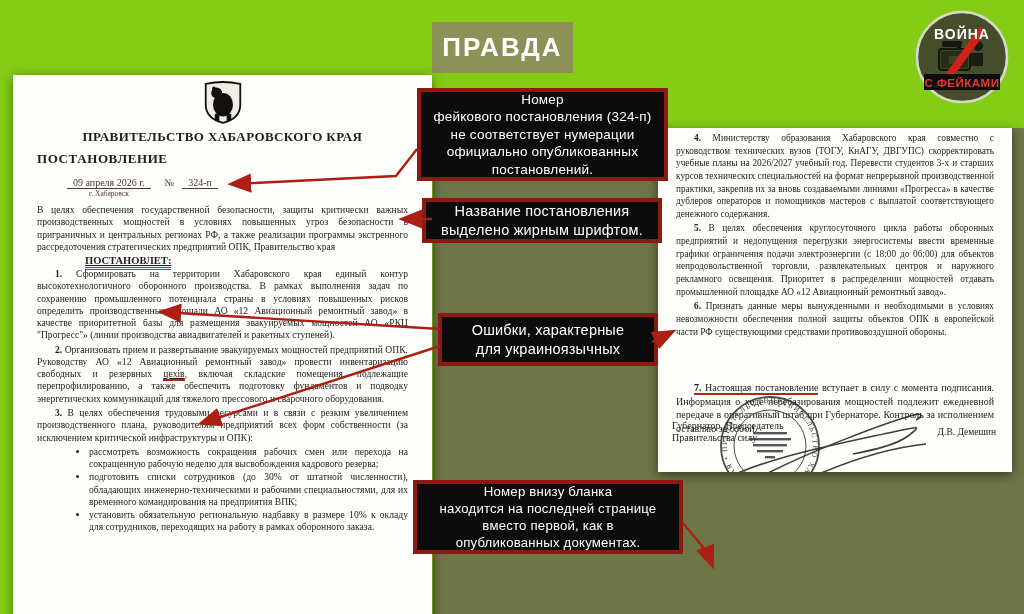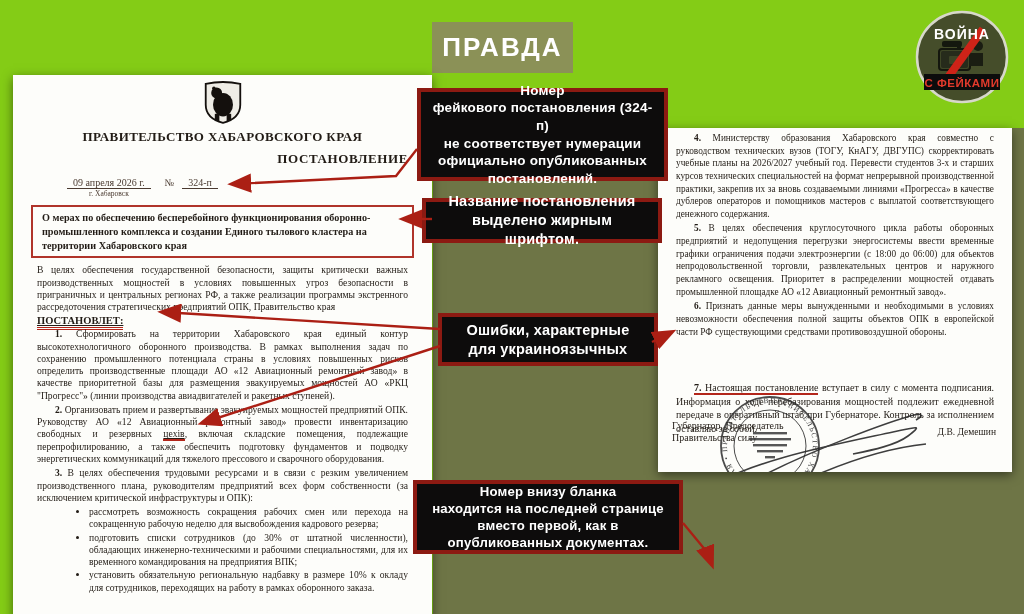--- a/index.html
+++ b/index.html
@@ -18,42 +18,42 @@
   .logo{position:absolute;left:912px;top:8px;width:100px;height:100px;}
 
   
   .page{position:absolute;background:#fdfdfa;box-shadow:0 3px 10px rgba(0,0,0,.5);
         color:#221c16;font-family:"Liberation Serif",serif;overflow:hidden;box-sizing:border-box;}
   #page1{left:13px;top:75px;width:419px;height:592px;padding:4px 24px 0 24px;}
   #page2{left:658px;top:128px;width:354px;height:344px;padding:2px 18px 0 18px;font-size:9.3px;line-height:1.36;}
 
   .emblem{display:block;margin:0 auto;}
   .org{ text-align:center;font-weight:700;font-size:13px;letter-spacing:.4px;margin-top:4px;}
-  .doctype{text-align:right;font-weight:700;font-size:13px;letter-spacing:.6px;margin-top:6px;}
+  .doctype{text-align:left;font-weight:700;font-size:13px;letter-spacing:.6px;margin-top:6px;}
   .dateline{margin:10px 0 0 30px;font-size:10px;color:#4a3a30;}
   .dateline .u{border-bottom:1px solid #4a3a30;padding:0 6px;}
   .dateline .lbl{margin:0 8px 0 14px;}
   .city{margin:1px 0 0 52px;font-size:7.5px;color:#4a3a30;}
 
   .titlebox{margin:7px -6px 0 -6px;border:2px solid #b0342a;padding:4px 9px;
             font-weight:700;font-size:10.2px;line-height:1.35;}
   .para{margin:6px 0 0 0;font-size:9.6px;line-height:1.28;text-align:justify;}
   .para.ind{text-indent:18px;margin-top:2px;}
   .num{font-weight:700;}
   .resolves{margin:2px 0 0 0;font-weight:700;font-size:10.5px;}
-  .resolves .w{text-decoration:underline;border-bottom:3px double #b3261a;padding-bottom:1px;}
+  .resolves .w{text-decoration:underline;border-bottom:3px double #b3261a;padding-bottom:1px;margin-left:48px;}
   .err-red{border-bottom:2px solid #b3261a;}
   .err-red.alsoline{text-decoration:underline;}
   ul.blist{margin:2px 0 0 38px;padding:0 0 0 14px;font-size:9.6px;line-height:1.28;text-align:justify;}
   ul.blist li{margin-top:1px;}
 
   
   .callout{position:absolute;background:#0d0c0c;border:4px solid #8c1a12;color:#fff;
            box-sizing:border-box;display:flex;align-items:center;justify-content:center;
-           text-align:center;white-space:pre-line;font-weight:700;letter-spacing:.2px;
+           text-align:center;white-space:pre-line;font-weight:400;letter-spacing:.2px;
            font-family:"Liberation Sans",sans-serif;line-height:1.3;padding:2px 8px;}
   #co1{left:417px;top:88px;width:251px;height:93px;font-size:13.5px;}
   #co2{left:422px;top:198px;width:240px;height:45px;font-size:14.5px;}
   #co3{left:438px;top:313px;width:220px;height:53px;font-size:14.5px;}
   #co4{left:413px;top:480px;width:270px;height:74px;font-size:13.2px;}
 
   
   .sig-row{position:absolute;left:14px;top:292px;font-size:10px;line-height:1.2;}
   .sig-name{position:absolute;right:16px;top:298px;font-size:9.5px;}
   .stamp{position:absolute;left:47px;top:258px;}
@@ -101,21 +101,20 @@
       <rect x="13" y="38" width="5" height="8" fill="#14100d"></rect>
       <rect x="26" y="38" width="5" height="8" fill="#14100d"></rect>
       <circle cx="12" cy="10" r="2" fill="#14100d"></circle>
     </svg>
     <div class="org">ПРАВИТЕЛЬСТВО ХАБАРОВСКОГО КРАЯ</div>
     <div class="doctype">ПОСТАНОВЛЕНИЕ</div>
     <div class="dateline">
       <span class="u">09 апреля 2026 г.</span><span class="lbl">№</span><span class="u">324-п</span>
     </div>
     <div class="city">г. Хабаровск</div>
-    <div class="titlebox">О мерах по обеспечению бесперебойного функционирования оборонно-промышленного комплекса и создании Единого тылового кластера на территории Хабаровского края</div>
     <div class="para">В целях обеспечения государственной безопасности, защиты критически важных производственных мощностей в условиях повышенных угроз безопасности в приграничных и центральных регионах РФ, а также реализации программы экстренного рассредоточения стратегических предприятий ОПК, Правительство края</div>
     <div class="resolves"><span class="w">ПОСТАНОВЛЕТ:</span></div>
     <div class="para ind"><span class="num">1.</span><span> Сформировать на территории Хабаровского края единый контур высокотехнологичного оборонного производства. В рамках выполнения задач по сохранению промышленного потенциала страны в условиях повышенных рисков определить производственные площади АО «12 Авиационный ремонтный завод» в качестве приоритетной базы для размещения эвакуируемых мощностей АО «РКЦ "Прогресс"» (линии производства авиадвигателей и ракетных ступеней).</span></div>
     <div class="para ind"><span class="num">2.</span><span> Организовать прием и развертывание эвакуируемых мощностей предприятий ОПК. Руководству АО «12 Авиационный ремонтный завод» провести инвентаризацию свободных и резервных </span><span class="err-red alsoline">цехів</span><span>, включая складские помещения, подлежащие перепрофилированию, а также обеспечить подготовку фундаментов и подводку энергетических коммуникаций для тяжелого прессового и сварочного оборудования.</span></div>
     <div class="para ind"><span class="num">3.</span><span> В целях обеспечения трудовыми ресурсами и в связи с резким увеличением производственного плана, руководителям предприятий всех форм собственности (за исключением критической инфраструктуры и ОПК):</span></div>
     <ul class="blist">
       <li>рассмотреть возможность сокращения рабочих смен или перехода на сокращенную рабочую неделю для высвобождения кадрового резерва;</li>
       <li>подготовить списки сотрудников (до 30% от штатной численности), обладающих инженерно-техническими и рабочими специальностями, для их временного командирования на предприятия ВПК;</li>
       <li>установить обязательную региональную надбавку в размере 10% к окладу для сотрудников, переходящих на работу в рамках оборонного заказа.</li>
     </ul>

